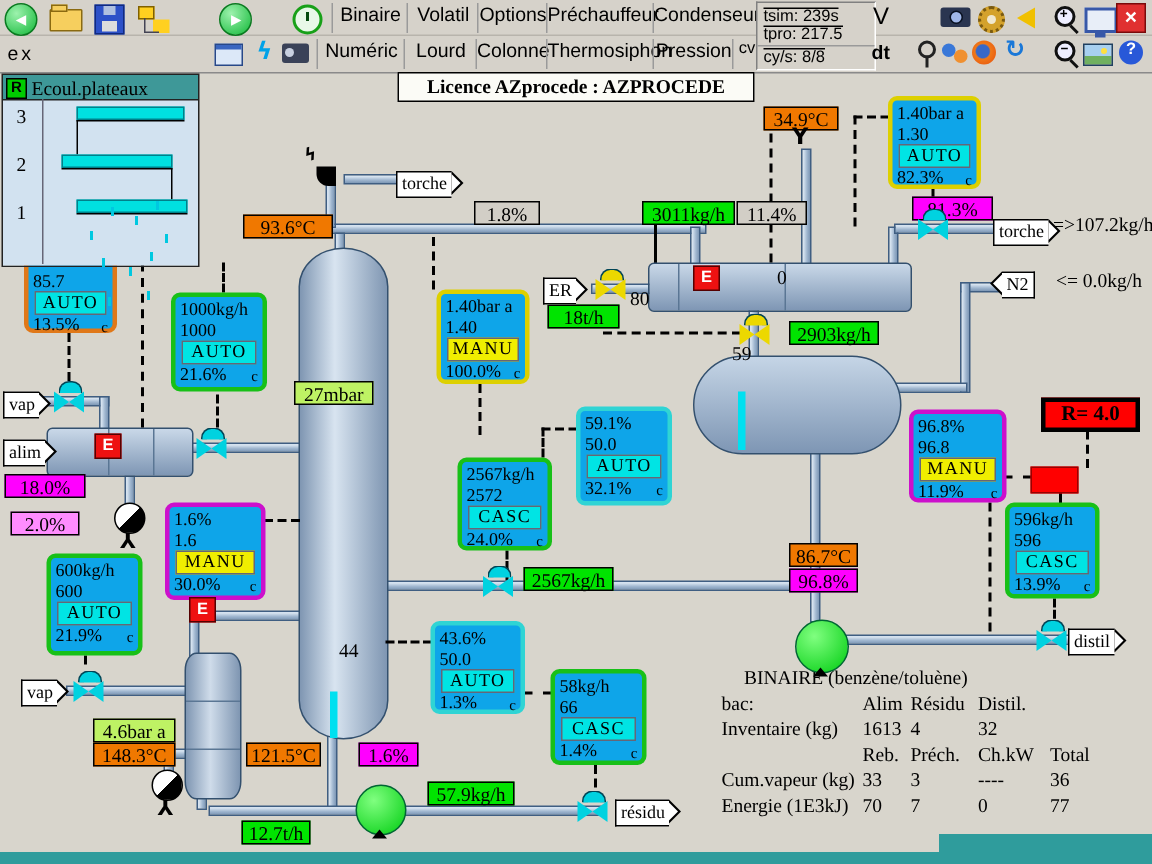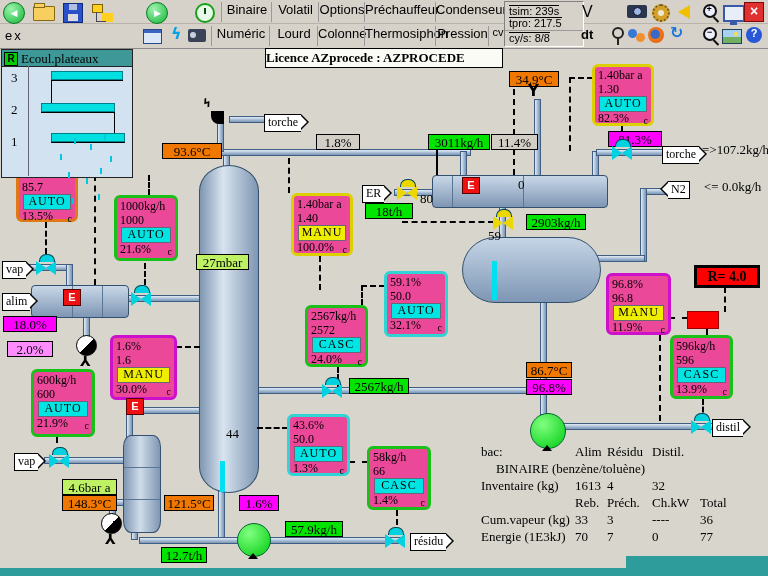--- a/index.html
+++ b/index.html
@@ -73,21 +73,21 @@
   .sh{position:absolute;border-top:2px dashed #000;z-index:4}
   .sv{position:absolute;border-left:2px dashed #000;z-index:4}
   .ln{position:absolute;background:#000;z-index:3}
   .vessel{position:absolute;box-sizing:border-box;border:1px solid #33506e;z-index:3}
   .seam{position:absolute;background:#5a7694;z-index:4}
   .vl{position:absolute;border:1px solid #000;font:13px "Liberation Serif",serif;text-align:center;
       height:16px;line-height:15px;padding:0 2px;white-space:nowrap;box-sizing:border-box;z-index:5}
   .grn{background:#00e400}.org{background:#f07800}.mag{background:#ff00ff}.pnk{background:#ff8cff}
   .yel{background:#bef264}.gry{background:#d2cec6}
   .pt{position:absolute;font:13px "Liberation Serif",serif;white-space:nowrap;z-index:5}
-  .ctrl{position:absolute;box-sizing:border-box;background:#ec4899;border:3px solid;border-radius:6px;
+  .ctrl{position:absolute;box-sizing:border-box;background:#0ea5e9;border:3px solid;border-radius:6px;
         padding:1px 3px;font:12px "Liberation Serif",serif;z-index:5}
   .ctrl .cl{height:14px;line-height:14px;white-space:nowrap}
   .ctrl .mode{height:14px;line-height:13px;text-align:center;border:1px solid #667;margin:0 1px;
         letter-spacing:1px;font-size:12px}
   .mode-a{background:#00e4e4}.mode-m{background:#f0ee00}
   .oprow{display:flex;justify-content:space-between;align-items:flex-end;height:14px}
   .oprow .csm{font-size:10px}
   .ebadge{position:absolute;width:16px;height:15px;background:#ee1111;border:1px solid #550000;
         color:#fff;font:bold 11px "Liberation Sans",sans-serif;text-align:center;line-height:15px;z-index:6}
   .tag{position:absolute;height:16px;line-height:15px;background:#fff;border:1px solid #000;
@@ -113,21 +113,21 @@
   .pump{position:absolute;border-radius:50%;z-index:6;border:1px solid #063;
         background:radial-gradient(circle at 35% 30%,#80ff80,#00cc10)}
   .pumpbase{position:absolute;width:0;height:0;border-bottom:6px solid #000;
         border-left:5px solid transparent;border-right:5px solid transparent;z-index:6}
   .trap{position:absolute;width:19px;height:19px;border-radius:50%;border:1px solid #000;z-index:6;
         background:linear-gradient(135deg,#fff 50%,#000 50%)}
   .drain{position:absolute;font:bold 14px "DejaVu Sans",sans-serif;z-index:6}
   .level{position:absolute;width:5px;background:#00e0f0;z-index:4}
   
   #licence{position:absolute;left:265px;top:48px;width:236px;height:18px;background:#fbfbf6;
-        border:1px solid #000;font:bold 13px "Liberation Serif",serif;line-height:18px;z-index:7}
+        border:1px solid #000;font:bold 13px "Liberation Serif",serif;text-align:center;line-height:18px;z-index:7}
   #traywin{position:absolute;left:1px;top:49px;width:130px;height:127px;z-index:9;border:1px solid #222}
   #traywin .tbar{position:absolute;left:0;top:0;width:100%;height:16px;background:#3e9898}
   #traywin .rbtn{position:absolute;left:2px;top:2px;width:12px;height:12px;background:#00cc00;
         border:1px solid #000;font:bold 10px "Liberation Sans",sans-serif;text-align:center;line-height:12px}
   #traywin .ttitle{position:absolute;left:19px;top:1px;font:13px "Liberation Serif",serif}
   #traywin .tbody{position:absolute;left:0;top:16px;width:130px;height:110px;background:#d2e2f0;
         border-top:1px solid #222}
   #traywin .numcol{position:absolute;left:26px;top:16px;width:1px;height:110px;background:#667}
   #traywin .tno{position:absolute;font:13px "Liberation Serif",serif}
   .tray{position:absolute;background:#00e0e0;border:1px solid #00808a;box-sizing:border-box;height:9px}
@@ -514,29 +514,29 @@
     <div class="tray" style="left:39px;top:53px;width:74px"></div>
     <div class="tline" style="left:39px;top:62px;width:74px"></div>
     <div class="tdown" style="left:112px;top:62px;height:21px"></div>
     <div class="tray" style="left:49px;top:83px;width:74px"></div>
     <div class="tline" style="left:49px;top:92px;width:74px"></div>
     <div class="drops"></div>
   </div>
 
   <div id="btable">
     <div class="trow">
+        <span class="ttl">BINAIRE (benzène/toluène)</span>
+      </div>
+    <div class="trow">
       <span class="tl">bac:</span>
       <span class="tc1">Alim</span>
       <span class="tc2">Résidu</span>
       <span class="tc3">Distil.</span>
       <span class="tc4"></span>
     </div>
-    <div class="trow">
-        <span class="ttl">BINAIRE (benzène/toluène)</span>
-      </div>
     <div class="trow">
       <span class="tl">Inventaire (kg)</span>
       <span class="tc1">1613</span>
       <span class="tc2">4</span>
       <span class="tc3">32</span>
       <span class="tc4"></span>
     </div>
     <div class="trow">
       <span class="tl"></span>
       <span class="tc1">Reb.</span>

